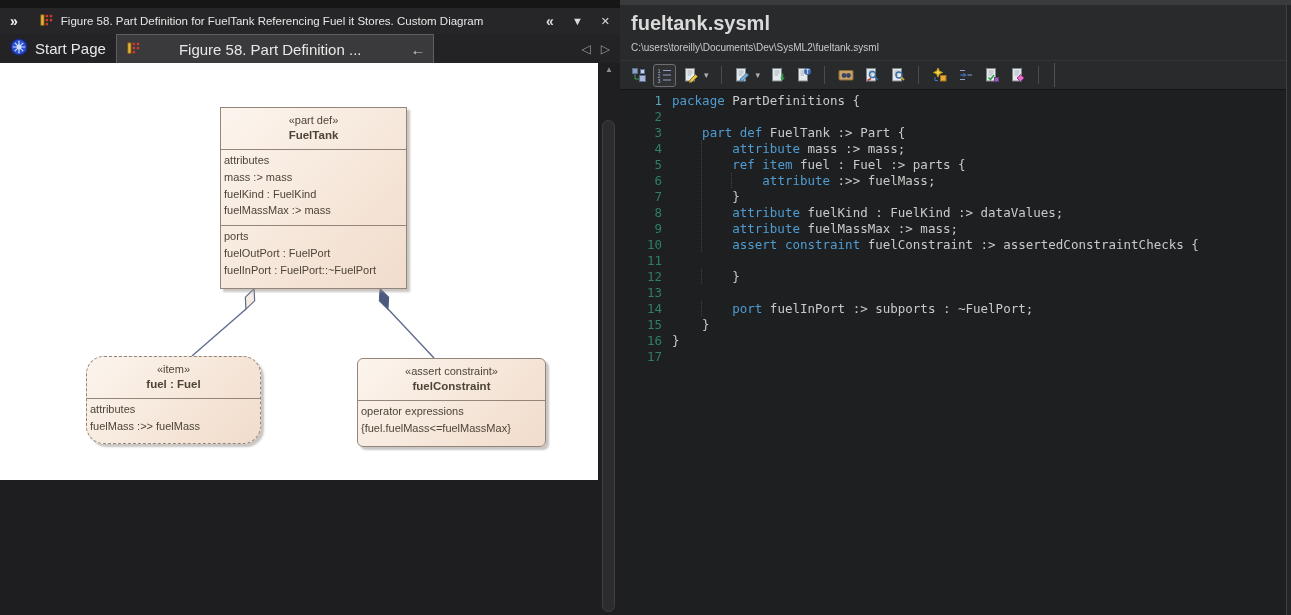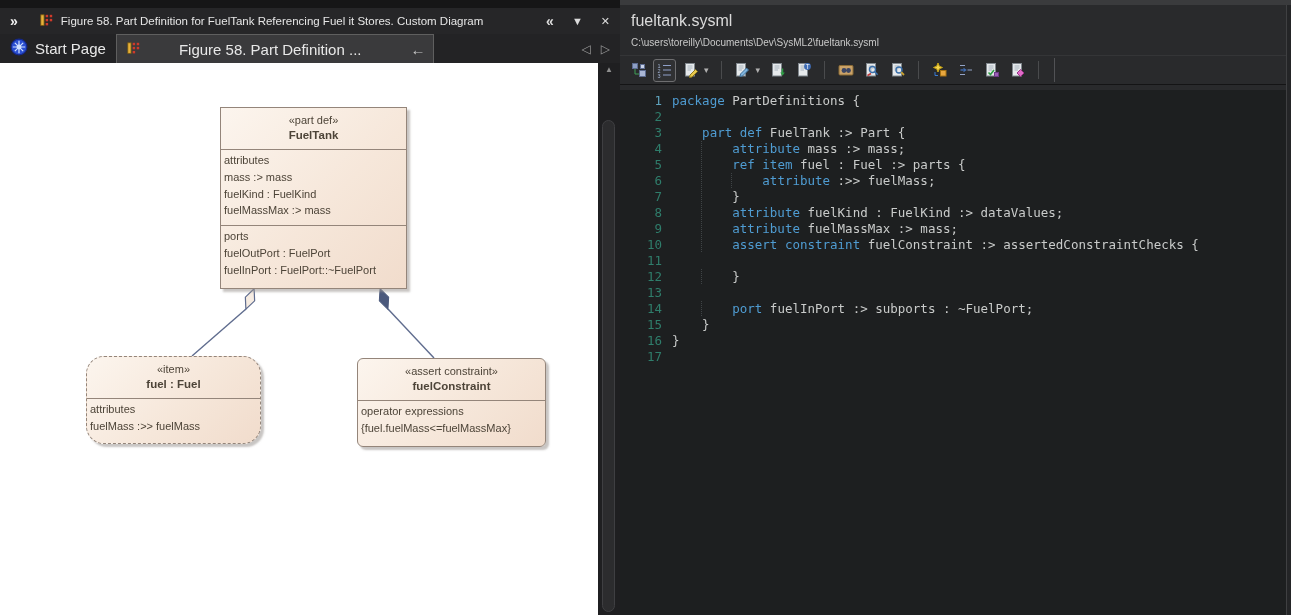--- a/index.html
+++ b/index.html
@@ -18,21 +18,21 @@
   .tb-btn { color:#dcdcdc; margin-left:18px; font-size:11px; cursor:default; }
   .tb-btn.guil { font-size:14px; font-weight:bold; }
 
   .tabbar { height:29px; background:#232325; display:flex; align-items:stretch; position:relative; }
   .tab { display:flex; align-items:center; gap:7px; padding:0 10px; font-size:15px; color:#e8e8e8; cursor:default; }
   .tab.active { background:#3a3a3c; border:1px solid #5f5f5f; border-bottom:none; padding-right:8px;gap:39px; }
   .backarrow { color:#c8c8c8; font-size:15px; margin-left:10px; }
   .navarrows { margin-left:auto; display:flex; align-items:center; gap:10px; padding-right:10px;
                color:#9a9a9a; font-size:12px; }
 
-  .canvas { position:absolute; top:63px; left:0; width:598px; height:552px; background:#ffffff; }
+  .canvas { position:absolute; top:63px; left:0; width:598px; height:417px; background:#ffffff; }
   .canvas svg.wires { position:absolute; left:0; top:0; }
 
   .node { position:absolute; border:1px solid #94857a;
           background:linear-gradient(135deg,#fcf5ee 0%,#f6e7da 55%,#f1dccc 100%);
           box-shadow:3px 3px 2px rgba(155,150,145,.55);
           color:#4d4438; font-size:11px; line-height:15px; }
   .node .hdr { text-align:center; padding:5px 3px 6px; border-bottom:1px solid #94857a; }
   .node .name { font-weight:bold; font-size:11.5px; }
   .node .sec { padding:3px 3px 2px; }
   .node .sec + .sec { border-top:1px solid #94857a; }
@@ -44,21 +44,21 @@
   #constraintnode { left:357px; top:295px; width:189px; height:89px; border-radius:6px; }
 
   .vscroll { position:absolute; top:63px; left:598px; width:22px; height:552px; background:#1f1f21; }
   .vscroll .uparrow { height:14px; text-align:center; color:#8f8f8f; font-size:8px; line-height:14px; cursor:default; }
   .vscroll .thumb { position:absolute; left:4px; top:57px; width:13px; height:492px;
                     background:#2c2c2e; border:1px solid #3f3f42; border-radius:7px; }
 
   
   .right { position:absolute; left:620px; top:0; width:671px; height:615px; background:#292a2c; }
   .topstrip-right { height:5px; background:#3a3b3d; }
-  .ftitle { font-size:16px; color:#dadada; padding:7px 12px 7px 11px; font-weight:400; }
+  .ftitle { font-size:20px; color:#dadada; padding:7px 12px 7px 11px; font-weight:700; }
   .fpath { font-size:10px; color:#c9c9c9; padding:0 12px 7px 11px; }
   .toolbar { display:flex; align-items:center; height:30px; padding:0 7px; gap:3px;
              border-top:1px solid #343537; border-bottom:1px solid #141415; }
   .tbtn { width:23px; height:23px; display:flex; align-items:center; justify-content:center;
           border-radius:3px; border:1px solid transparent; cursor:default; }
   .tbtn.active { border:1px solid #6e6e70; background:#303133; }
   .sep { width:1px; height:18px; background:#4a4b4d; margin:0 6px; flex:none; }
   .sep.tall { height:24px; background:#515255; }
   .caret { color:#b0b0b0; font-size:9px; margin:0 3px 0 -1px; cursor:default; }
 

